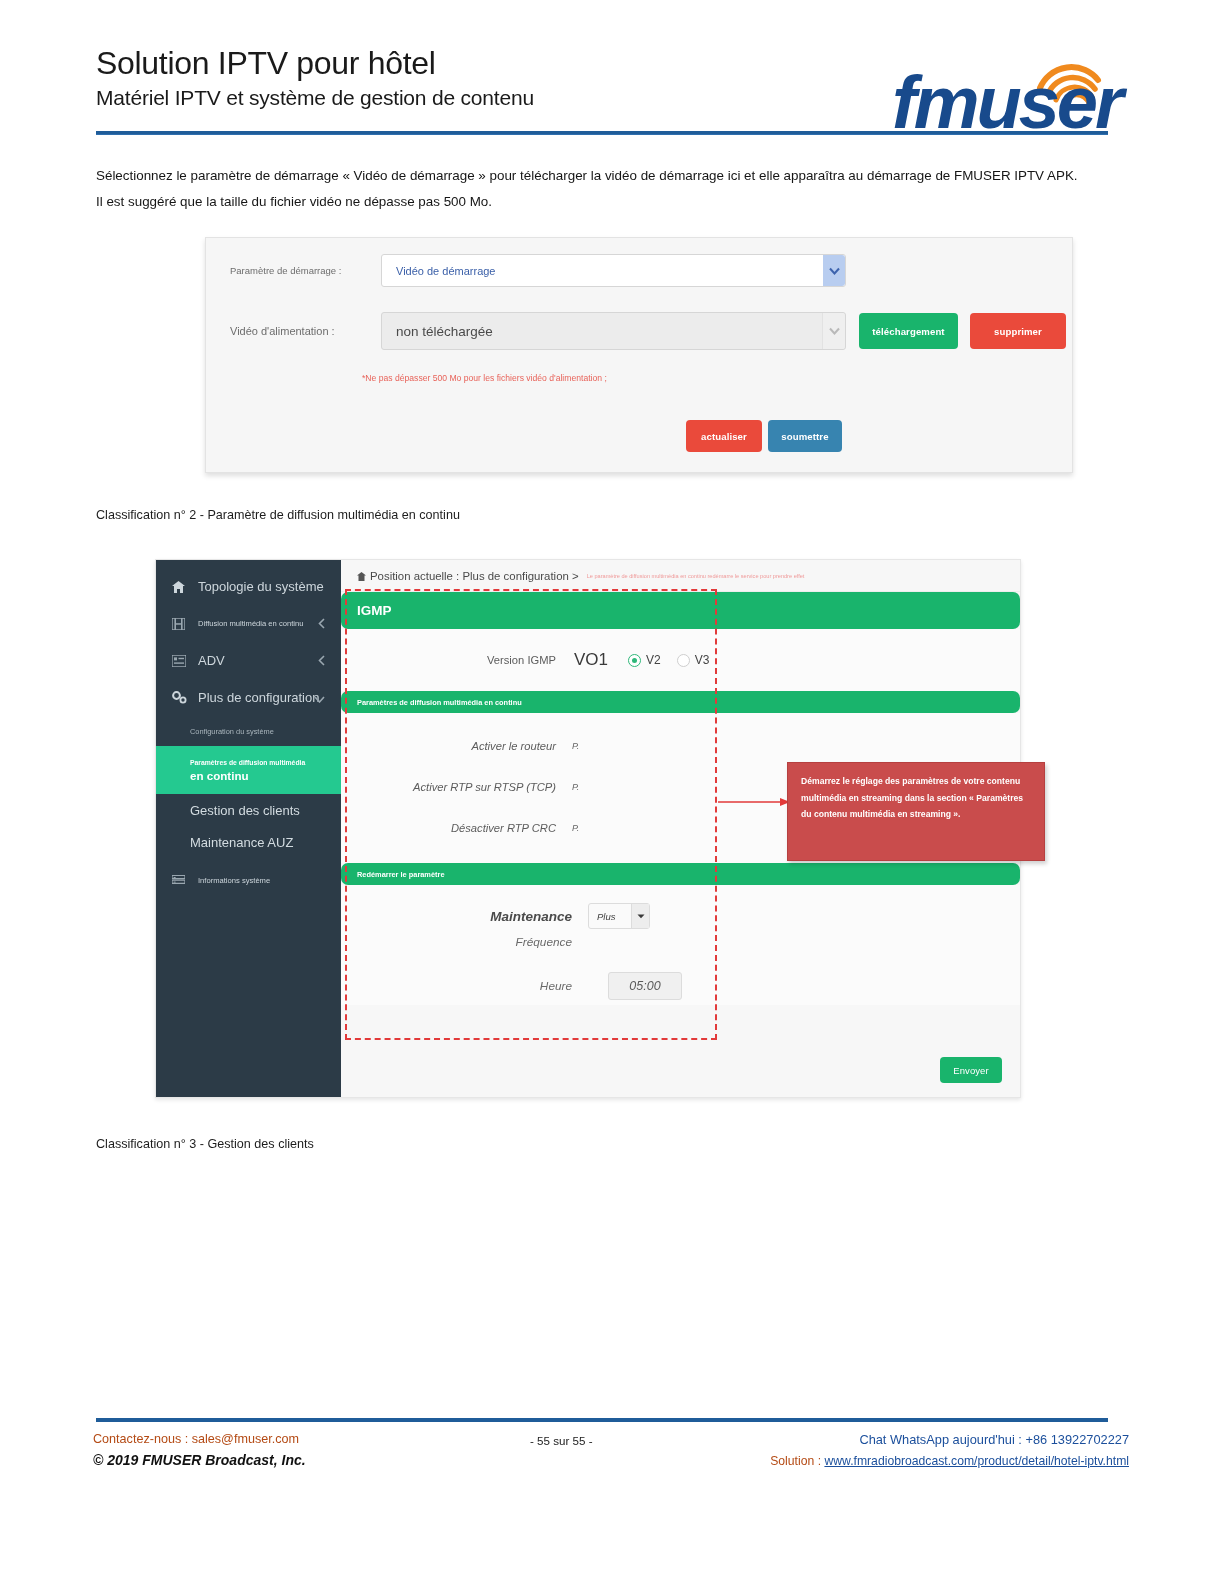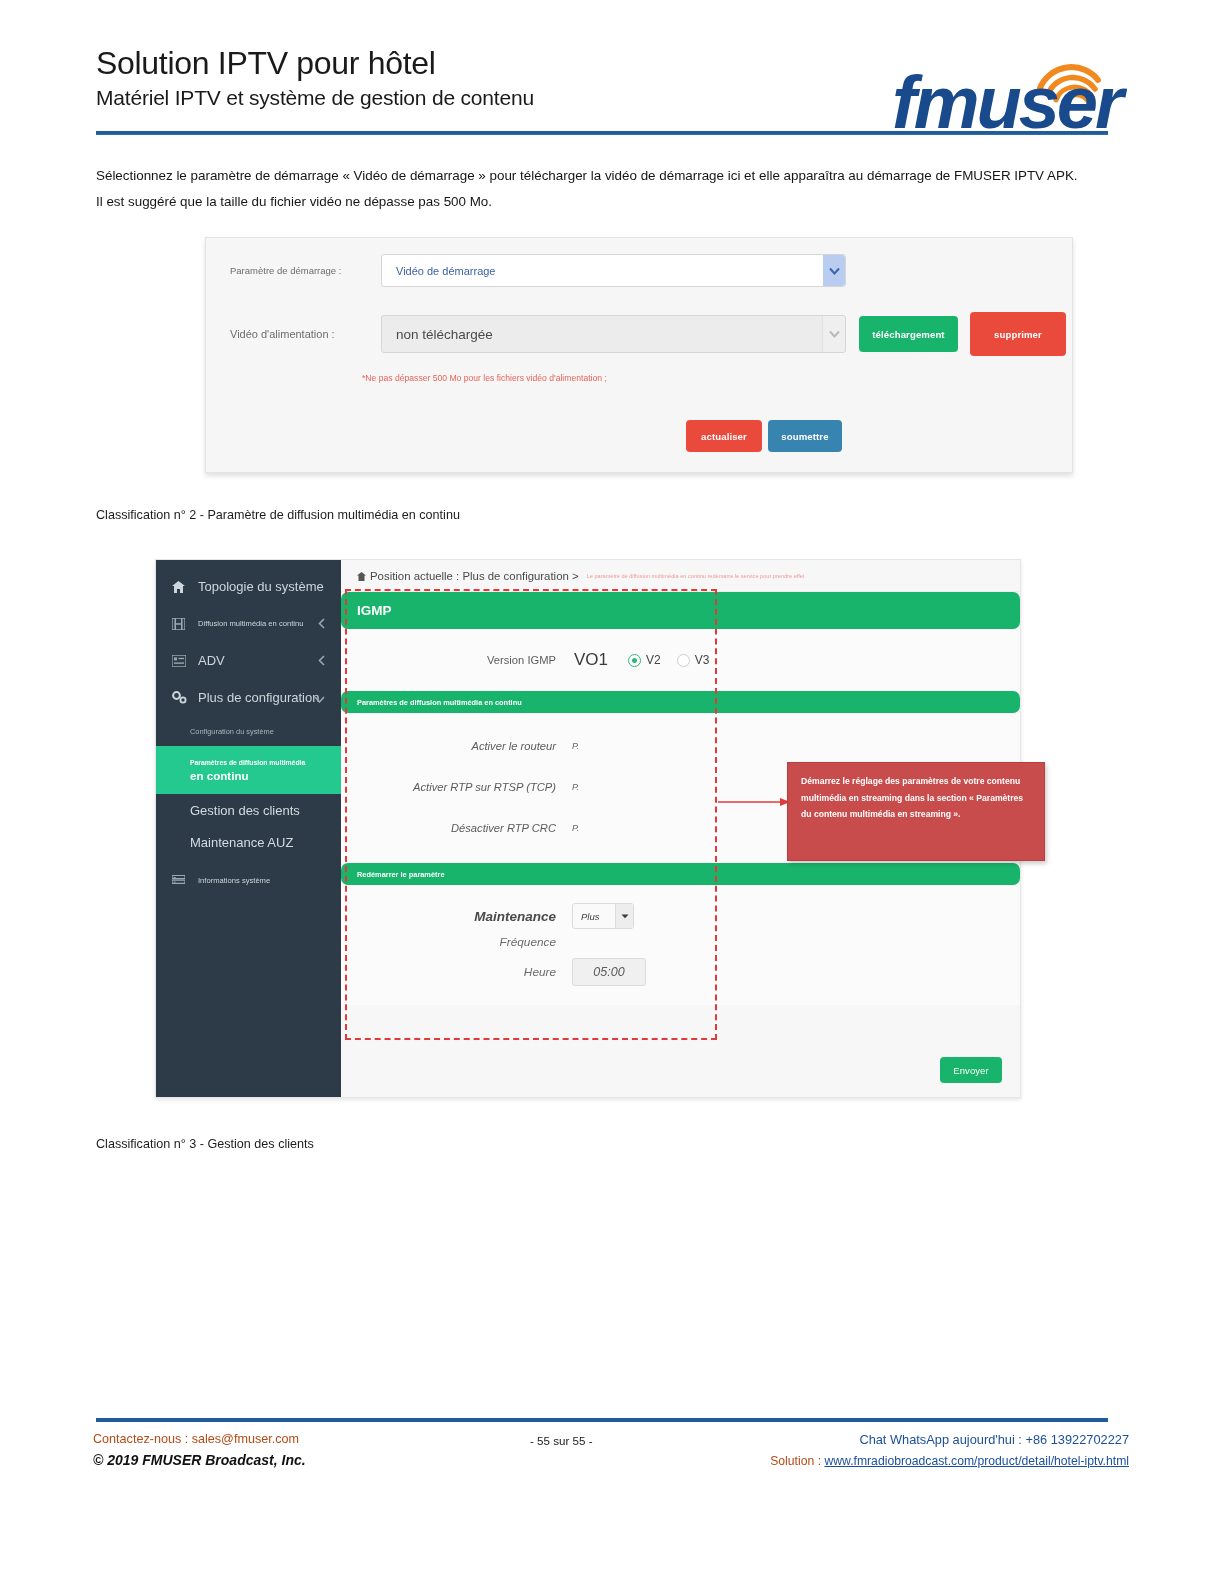--- a/index.html
+++ b/index.html
@@ -227,21 +227,21 @@
       <div class="lbl" style="width:175px;text-align:left;padding-left:24px;box-sizing:border-box;font-size:11px;">Vidéo d'alimentation :</div>
       <div class="sel sel-dis" style="width:465px;height:38px;">
         <span class="val">non téléchargée</span>
         <span class="caret">
           <svg width="11" height="8" viewBox="0 0 11 8">
               <path d="M1 1.5 L5.5 6.5 L10 1.5" fill="none" stroke="#b9b9b9" stroke-width="2"></path>
             </svg>
         </span>
       </div>
       <button class="btn btn-green" style="width:99px;height:36px;margin-left:13px;">téléchargement</button>
-      <button class="btn btn-red" style="width:96px;height:44px;margin-left:12px;">supprimer</button>
+      <button class="btn btn-red" style="width:96px;height:36px;margin-left:12px;">supprimer</button>
     </div>
 
     <div class="warn" style="position:absolute;left:156px;top:135px;">*Ne pas dépasser 500 Mo pour les fichiers vidéo d'alimentation ;</div>
 
     <div style="position:absolute;left:480px;top:182px;display:flex;">
       <button class="btn btn-red" style="width:76px;height:32px;">actualiser</button>
       <button class="btn btn-blue" style="width:74px;height:32px;margin-left:6px;">soumettre</button>
     </div>
   </div>
 
@@ -384,36 +384,36 @@
         <div class="frow" style="height:30px;">
           <span class="flab">Désactiver RTP CRC</span>
           <span class="fval">P.</span>
         </div>
       </div>
 
       <div class="greenbar gb-sm">
         <span>Redémarrer le paramètre</span>
       </div>
 
-      <div class="whitepanel" style="height:120px;padding-top:18px;box-sizing:border-box;">
+      <div class="whitepanel" style="height:120px;padding-top:18px;box-sizing:border-box;padding-left:16px;">
         <div class="frow" style="height:26px;">
           <span style="width:215px;text-align:right;padding-right:16px;font-size:13.5px;font-weight:700;color:#4a4a4a;">Maintenance</span>
           <span class="minput" style="width:62px;height:26px;padding-left:8px;position:relative;">
             <span style="font-size:9.5px;color:#444;">Plus</span>
             <span style="position:absolute;right:0;top:0;bottom:0;width:17px;background:#ededed;border-left:1px solid #dcdcdc;display:flex;align-items:center;justify-content:center;">
               <svg width="8" height="5" viewBox="0 0 8 5">
                   <path d="M0.5 0.5 L4 4.2 L7.5 0.5" fill="#3a3a3a"></path>
                 </svg>
             </span>
           </span>
         </div>
         <div class="frow" style="height:26px;">
           <span style="width:215px;text-align:right;padding-right:16px;font-size:11.8px;color:#6a6a6a;">Fréquence</span>
         </div>
-        <div class="frow" style="height:30px;margin-top:2px;">
+        <div class="frow" style="height:30px;margin-top:16px;gap:20px;">
           <span style="width:215px;text-align:right;padding-right:16px;font-size:11.8px;color:#6a6a6a;">Heure</span>
           <span class="minput" style="width:74px;height:28px;justify-content:center;background:#f0f0f0;">
             <span style="font-size:12.5px;color:#5a5a5a;">05:00</span>
           </span>
         </div>
       </div>
 
       <div style="position:absolute;right:18px;bottom:14px;">
         <button class="btn btn-green" style="width:62px;height:26px;font-size:9.5px;font-weight:400;">Envoyer</button>
       </div>

